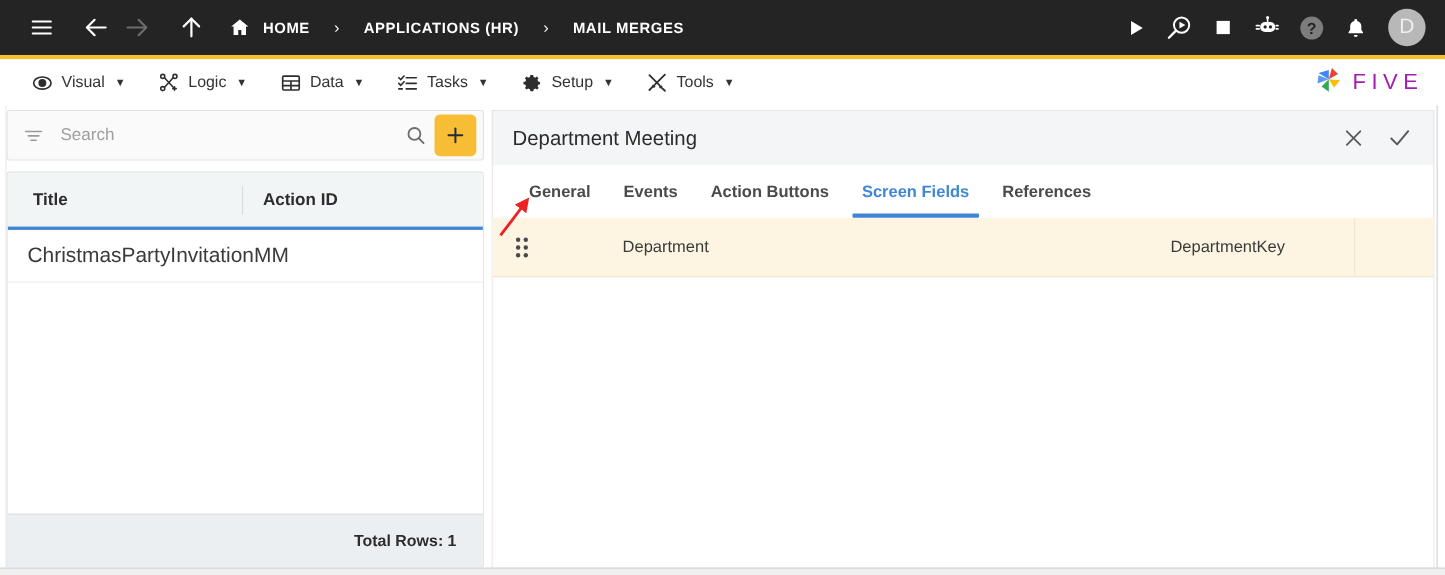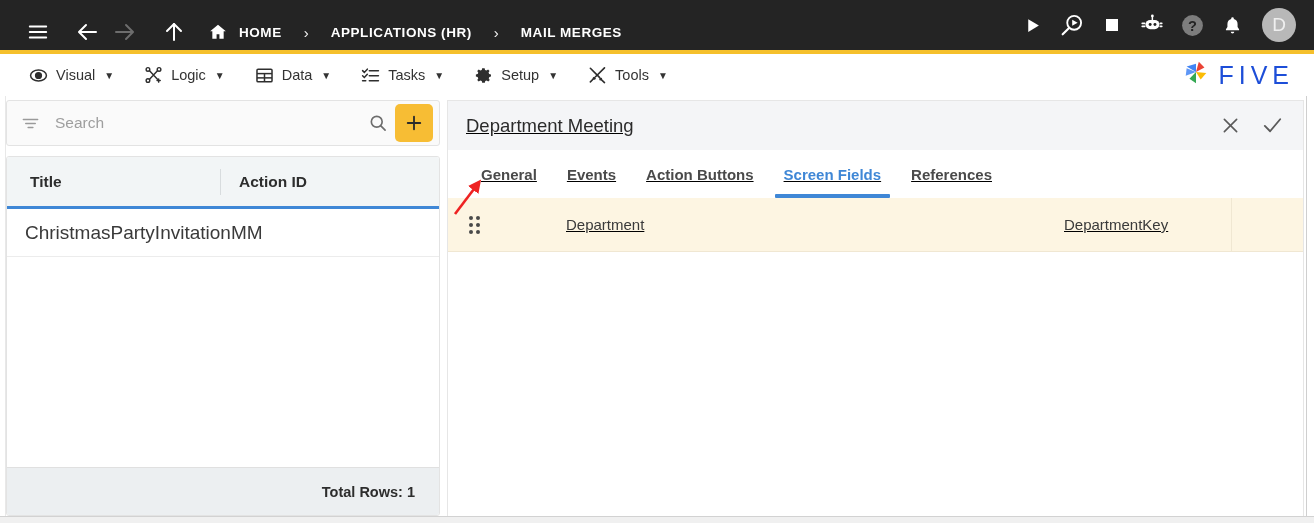--- a/index.html
+++ b/index.html
@@ -9,21 +9,21 @@
     background: #ffffff;
     overflow: hidden;
   }
   .app { position: relative; width: 1314px; height: 523px; background:#fff; }
 
   
   .topnav {
     position:absolute; left:0; top:0; width:1314px; height:50px;
     background:#242424; display:flex; align-items:center;
   }
-  .topnav-left { display:flex; align-items:flex-end; height:100%; padding-left:20px; }
+  .topnav-left { display:flex; align-items:center; height:100%; padding-left:20px; }
   .topnav-right { display:flex; align-items:center; height:100%; margin-left:auto; padding-right:18px; }
   .nav-icon {
     width:36px; height:36px; display:flex; align-items:center; justify-content:center;
     color:#ffffff; flex:none;
   }
   .nav-icon.dim { color:#6d6d6d; }
   .nav-icon svg { display:block; }
   .crumb {
     color:#ffffff; font-size:13.5px; font-weight:700; letter-spacing:.55px;
     white-space:nowrap; display:flex; align-items:center; height:100%;
@@ -45,21 +45,21 @@
     background:#ffffff; display:flex; align-items:center; padding-left:14px;
   }
   .menuitem {
     display:flex; align-items:center; gap:8px; padding:0 15px; height:100%;
     color:#3c3c3c; font-size:14.5px; white-space:nowrap;
   }
   .menuitem .mlabel { color:#333; }
   .caret { font-size:10px; color:#333; margin-left:1px; }
   .menuitem .micon { display:flex; align-items:center; justify-content:center; width:19px; height:19px; color:#2e2e2e; }
   .brand { margin-left:auto; display:flex; align-items:center; gap:7px; padding-right:20px; }
-  .brand-text { font-size:25px; letter-spacing:5px; color:#1d4ed8; font-weight:400; }
+  .brand-text { font-size:20px; letter-spacing:5px; color:#a21caf; font-weight:400; }
 
   
   .leftpanel { position:absolute; left:6px; top:100px; width:434px; height:416px; }
   .searchbox {
     position:relative; height:46px; background:#fafafa; border:1px solid #e3e3e3; border-radius:3px;
     display:flex; align-items:center; padding:0 6px 0 14px;
   }
   .filter-icon { color:#9a9a9a; display:flex; align-items:center; width:20px; }
   .search-input {
     flex:1; border:none; outline:none; background:transparent; font-size:15.5px;
@@ -86,21 +86,21 @@
   .grid-row { height:48px; display:flex; align-items:center; border-bottom:1px solid #ececec; }
   .gr-c1 { width:213px; padding-left:23px; font-size:15px; color:#3a3a3a; white-space:nowrap; overflow:hidden; }
   .gr-c2 { flex:1; padding-left:18px; font-size:19px; color:#3a3a3a; white-space:nowrap; }
   .grid-foot {
     height:48px; background:#eceff1; border-top:1px solid #e0e0e0;
     display:flex; align-items:center; justify-content:flex-end; padding-right:24px;
     font-size:14.5px; font-weight:700; color:#2d2d2d;
   }
 
   
-  .rightpanel { position:absolute; left:447px; top:100px; width:857px; height:417px; background:#fff;text-decoration:underline; }
+  .rightpanel { position:absolute; left:447px; top:100px; width:857px; height:417px; background:#fff; }
   .rp-header {
     height:50px; background:#f4f5f7; border:1px solid #e6e6e6; border-bottom:none;
     display:flex; align-items:center; padding:0 14px 0 18px;
   }
   .rp-title { font-size:18.5px; color:#2b2b2b; font-weight:400; }
   .rp-actions { margin-left:auto; display:flex; align-items:center; gap:8px; }
   .rp-act { width:34px; height:34px; display:flex; align-items:center; justify-content:center; color:#5a5a5a; }
   .tabs {
     height:48px; border-left:1px solid #e6e6e6; border-right:1px solid #e6e6e6;
     background:#fff; display:flex; align-items:flex-end; padding-left:18px;

